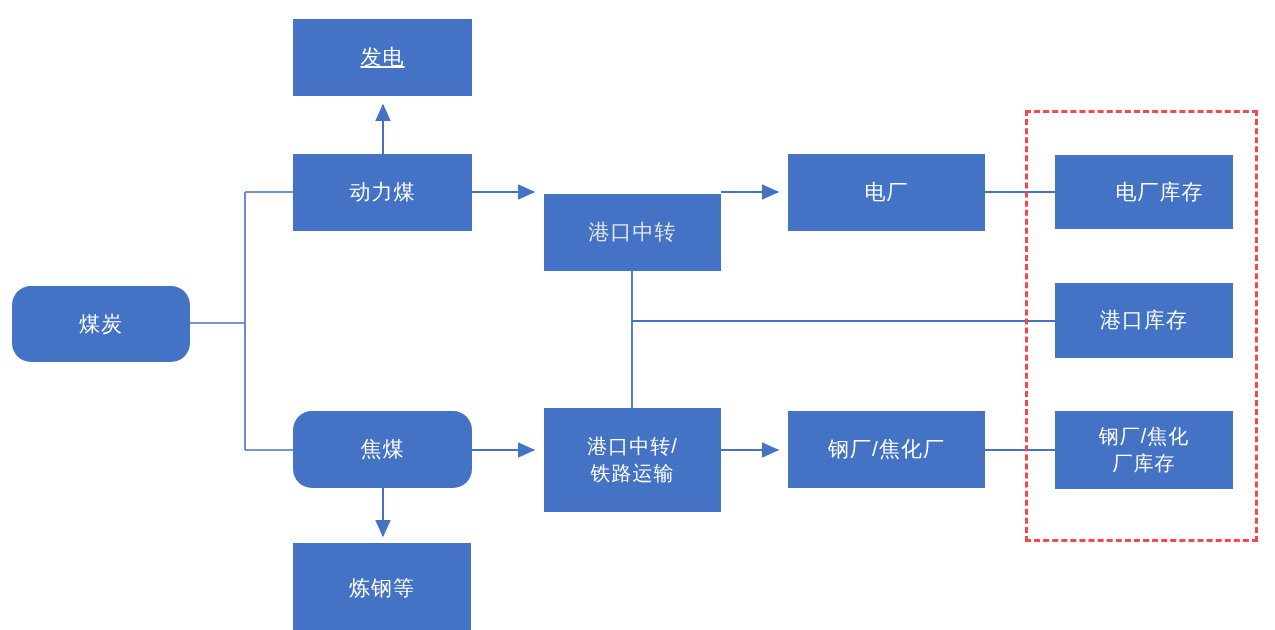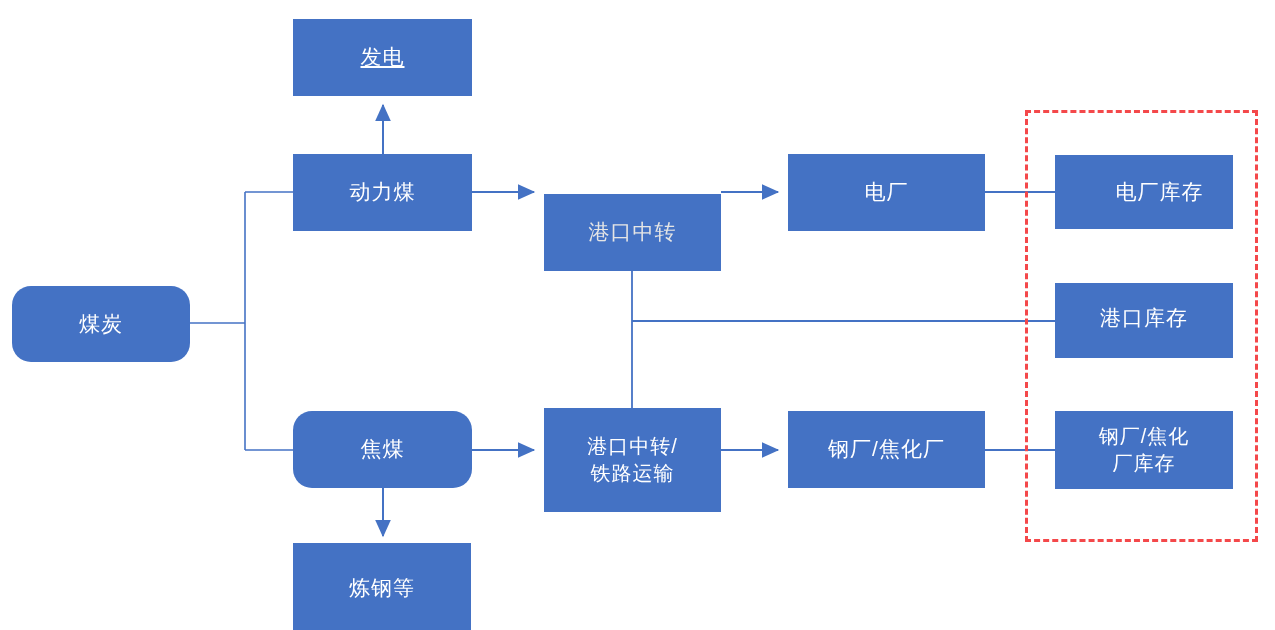--- a/index.html
+++ b/index.html
@@ -110,18 +110,18 @@
 
   <div class="node two-line" id="node-port-rail" style="left: 544px; top: 408px; width: 177px; height: 104px; background: rgb(68, 114, 196); color: rgb(255, 255, 255);">港口中转/
 铁路运输</div>
 
   <div class="node" id="node-power-plant" style="left: 788px; top: 154px; width: 197px; height: 77px; background: rgb(68, 114, 196); color: rgb(255, 255, 255);">电厂</div>
 
   <div class="node" id="node-steel-coking" style="left: 788px; top: 411px; width: 197px; height: 77px; background: rgb(68, 114, 196); color: rgb(255, 255, 255);">钢厂/焦化厂</div>
 
   <div class="node" id="node-power-stock" style="left: 1055px; top: 155px; width: 178px; height: 74px; background: rgb(68, 114, 196); color: rgb(255, 255, 255); padding-left: 31px;">电厂库存</div>
 
-  <div class="node" id="node-port-stock" style="left: 1055px; top: 283px; width: 178px; height: 75px; background: rgb(68, 114, 196); color: rgb(255, 255, 255); font-family: Liberation Mono, monospace;">港口库存</div>
+  <div class="node" id="node-port-stock" style="left: 1055px; top: 283px; width: 178px; height: 75px; background: rgb(68, 114, 196); color: rgb(255, 255, 255);">港口库存</div>
 
   <div class="node two-line" id="node-steel-stock" style="left: 1055px; top: 411px; width: 178px; height: 78px; background: rgb(68, 114, 196); color: rgb(255, 255, 255);">钢厂/焦化
 厂库存</div>
 
 </div>
 
 </body></html>

